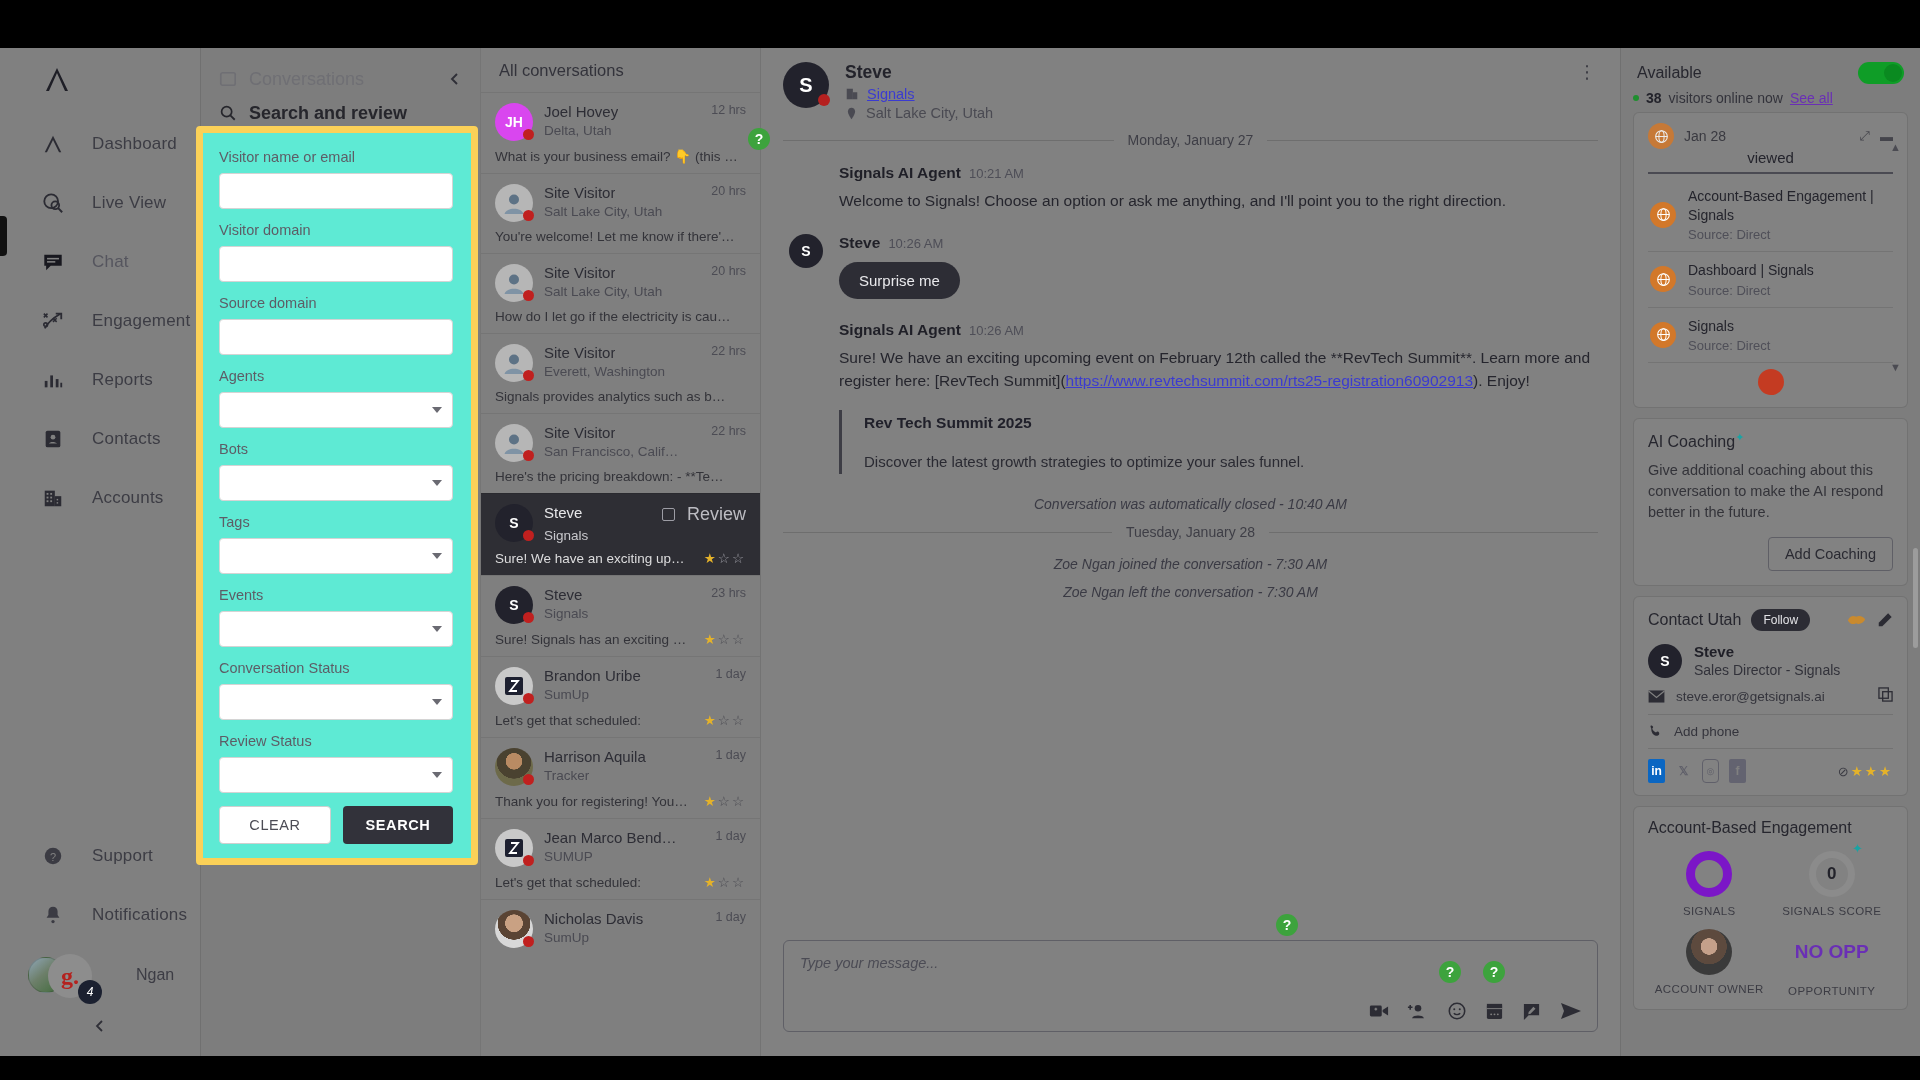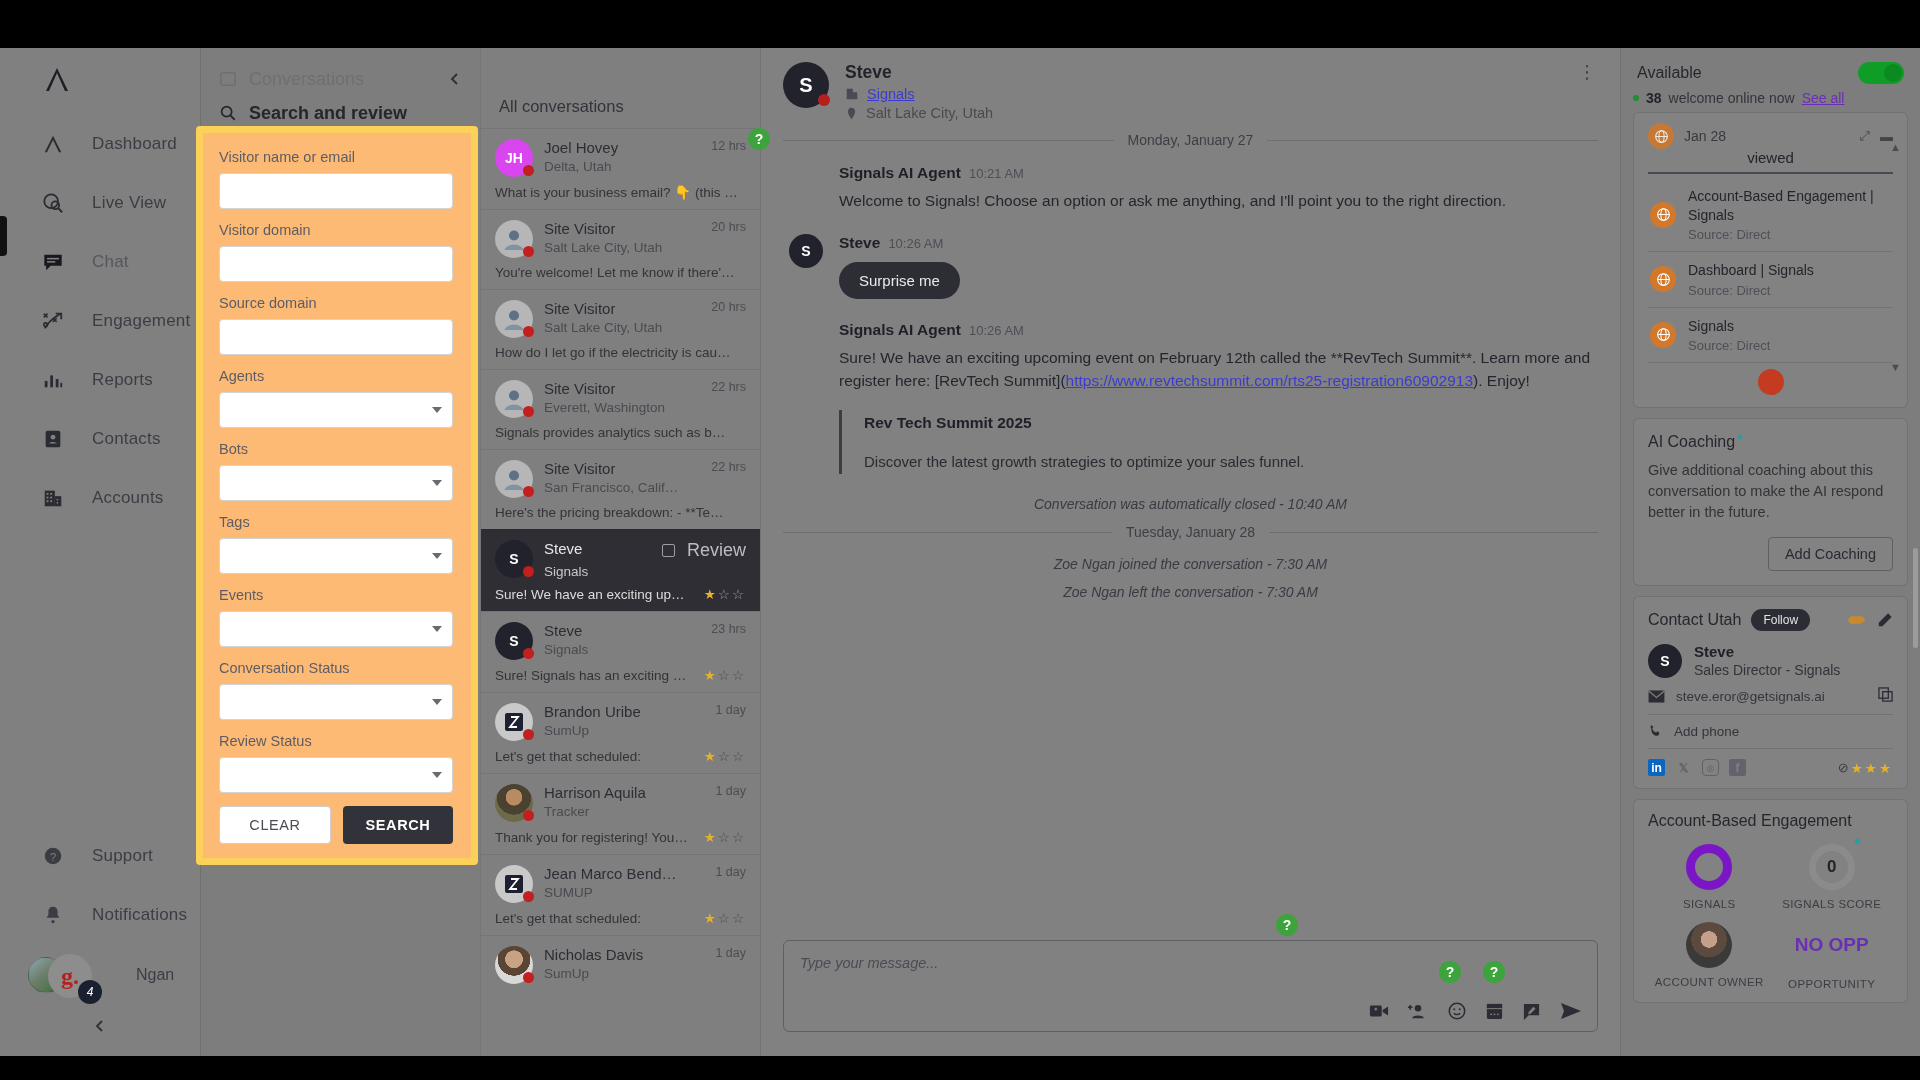--- a/index.html
+++ b/index.html
@@ -30,33 +30,33 @@
 
   
   .convcol { width:280px; flex:0 0 280px; background:#7d7d7d; position:relative; border-left:1px solid rgba(0,0,0,.1);}
   .conv-head { padding:14px 18px 0 18px; }
   .conv-head .row { display:flex; align-items:center; gap:12px; height:34px; }
   .conv-head .t1 { font-size:18px; color:#6f6f74; }
   .conv-head .t2 { font-size:18px; color:#26262c; font-weight:bold; }
   .collapse-btn { position:absolute; right:12px; top:18px; width:26px; height:26px; border-radius:50%; color:#2b2b33; display:flex; align-items:center; justify-content:center; font-size:16px; }
 
   
-  .searchpanel { position:absolute; left:-5px; top:78px; width:282px; background:#fdba74; border:7px solid #fbd158; border-radius:4px; padding:16px 18px 14px 16px; z-index:40; }
+  .searchpanel { position:absolute; left:-5px; top:78px; width:282px; background:#5eead4; border:7px solid #fbd158; border-radius:4px; padding:16px 18px 14px 16px; z-index:40; }
   .fld { margin-bottom:13px; }
   .fld label { display:block; font-size:14.5px; color:#5d5d66; margin-bottom:8px; }
   .fld input { width:100%; height:36px; border:1px solid #d4d4d4; border-radius:4px; background:#fff; outline:none; padding:0 8px; font-size:14px; font-family:inherit;}
   .fld .sel { width:100%; height:36px; border:1px solid #d4d4d4; border-radius:4px; background:#fff; display:flex; align-items:center; justify-content:flex-end; padding-right:10px; color:#6a6a72; }
   .caret { width:0;height:0;border-left:5px solid transparent;border-right:5px solid transparent;border-top:6px solid #6a6a72;}
   .btnrow { display:flex; gap:12px; margin-top:4px; }
   .btn-clear { flex:1; height:38px; border:1px solid #cfcfcf; border-radius:4px; background:#fff; color:#4c4c55; font-size:14.5px; letter-spacing:.6px; cursor:pointer; font-family:inherit;}
   .btn-search { flex:1; height:38px; border:none; border-radius:4px; background:#32323a; color:#fff; font-size:14.5px; letter-spacing:.6px; cursor:pointer; font-family:inherit; font-weight:bold;}
 
   
   .listcol { width:280px; flex:0 0 280px; background:#7f7f7f; position:relative; overflow:hidden; border-left:1px solid rgba(0,0,0,.08);}
-  .list-title { height:44px; display:flex; align-items:center; padding-left:18px; font-size:16.5px; color:#33333b;margin-top:36px; }
+  .list-title { height:44px; display:flex; align-items:center; padding-left:18px; font-size:16.5px; color:#33333b; }
   .citem { padding:10px 14px 9px 14px; border-top:1px solid rgba(0,0,0,.08); position:relative; cursor:pointer;}
   .citem.sel { background:#2e2e34; }
   .crow { display:flex; align-items:flex-start; gap:11px; }
   .cavatar { width:38px; height:38px; border-radius:50%; position:relative; flex:0 0 38px; display:flex; align-items:center; justify-content:center; font-size:14px; font-weight:bold; color:#fff;}
   .cavatar .dot { position:absolute; right:-1px; bottom:1px; width:11px; height:11px; border-radius:50%; background:#c0201f; }
   .cmeta { flex:1; min-width:0; }
   .cname { font-size:15px; color:#2d2d35; white-space:nowrap; overflow:hidden; text-overflow:ellipsis;}
   .citem.sel .cname { color:#e8e8ea; }
   .corg { font-size:13.5px; color:#4a4a52; margin-top:3px; }
   .citem.sel .corg { color:#c9c9cd; }
@@ -129,21 +129,21 @@
   .ci-head { display:flex; align-items:center; gap:10px;}
   .pill { background:#2c2c34; color:#e3e3e6; font-size:12px; border-radius:12px; padding:4px 12px;}
   .ci-icons { margin-left:auto; display:flex; gap:10px; align-items:center;}
   .ci-person { display:flex; gap:12px; align-items:center; margin-top:12px;}
   .ci-av { width:34px; height:34px; border-radius:50%; background:#22222c; color:#fff; display:flex; align-items:center; justify-content:center; font-size:14px; font-weight:bold;}
   .ci-name { font-size:15px; font-weight:bold; color:#1f1f27;}
   .ci-role { font-size:14px; color:#32323a; margin-top:2px;}
   .ci-line { display:flex; align-items:center; gap:11px; padding:9px 0; border-bottom:1px solid rgba(0,0,0,.12); font-size:13.5px; color:#34343c;}
   .ci-line .cp { margin-left:auto; color:#2d2d35;}
   .social { display:flex; align-items:center; gap:10px; padding-top:10px;}
-  .sq { width:17px; height:17px; display:flex; align-items:center; justify-content:center; font-size:12px; border-radius:2px;}
+  .sq { width:17px; height:24px; display:flex; align-items:center; justify-content:center; font-size:12px; border-radius:2px;}
   .abe-grid { display:grid; grid-template-columns:1fr 1fr; text-align:center; margin-top:8px; row-gap:4px;}
   .ring { width:46px; height:46px; border-radius:50%; border:9px solid #7b16c7; margin:6px auto 0 auto;}
   .ring2 { width:46px; height:46px; border-radius:50%; border:7px solid #8b8b8b; margin:6px auto 0 auto; display:flex; align-items:center; justify-content:center; font-size:17px; font-weight:bold; color:#23232b;}
   .abe-lbl { font-size:11.5px; color:#3c3c44; letter-spacing:.4px; margin-top:8px;}
   .owner-pic { width:46px; height:46px; border-radius:50%; margin:8px auto 0 auto; background:radial-gradient(circle at 50% 38%, #c4a08a 0 22%, #5d4a3e 23% 48%, #3a3a3a 49% 100%);}
   .noopp { font-size:19px; font-weight:bold; color:#6a2fb5; margin-top:20px;}
   .scrollbar { position:absolute; right:2px; top:500px; width:5px; height:100px; background:#9c9c9c; border-radius:3px;}
 
   .help-dot { width:22px; height:22px; border-radius:50%; background:#3da33d; color:#fff; font-size:14px; display:flex; align-items:center; justify-content:center; font-weight:bold;}
   .abs { position:absolute; }
@@ -684,21 +684,21 @@
   <div class="right">
     <div class="avail-row">
       <span class="avail-t">Available</span>
       <span class="toggle">
             <i></i>
           </span>
     </div>
     <div class="visitors">
       <span class="greendot"></span>
       <span class="vnum">38</span>
-      <span>welcome online now</span>
+      <span>visitors online now</span>
       <a class="seeall" href="#">See all</a>
     </div>
 
     <div class="card viewed-card" style="margin-top:6px;">
       <div style="display:flex;align-items:center;gap:10px;opacity:.85;">
         <span class="globe">
           <svg width="15" height="15" viewBox="0 0 16 16">
                 <circle cx="8" cy="8" r="6.2" fill="none" stroke="#fff" stroke-width="1.2"></circle>
                 <ellipse cx="8" cy="8" rx="2.8" ry="6.2" fill="none" stroke="#fff" stroke-width="1.1"></ellipse>
                 <line x1="1.8" y1="8" x2="14.2" y2="8" stroke="#fff" stroke-width="1.1"></line>

